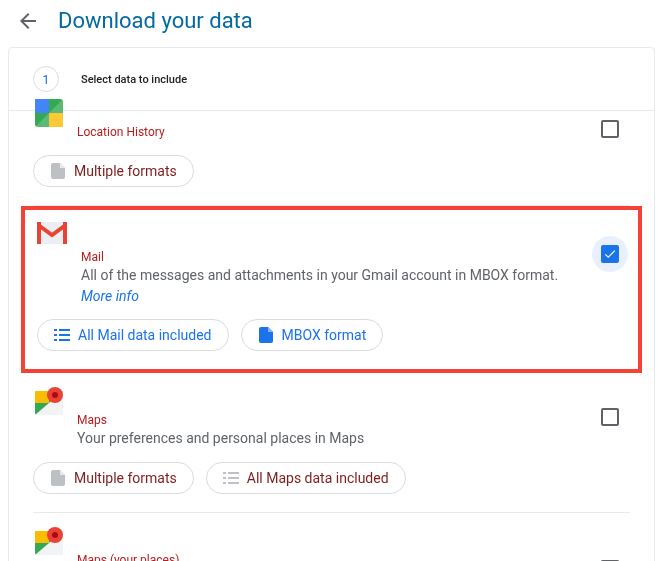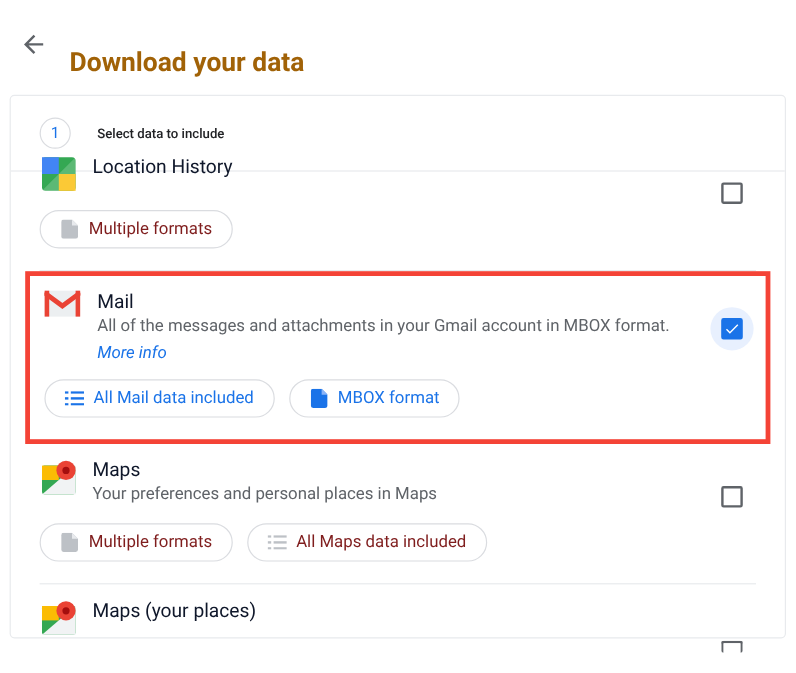--- a/index.html
+++ b/index.html
@@ -20,23 +20,22 @@
       width: 24px;
       height: 24px;
       display: flex;
       align-items: center;
       justify-content: center;
       margin-right: 18px;
       cursor: pointer;
     }
     .page-title {
       font-size: 22px;
-      font-weight: 700;
-      color: #a16207;
-      margin-top: 32px;
+      font-weight: 400;
+      color: #0369a1;
     }
     .card {
       margin: 0 8px;
       border: 1px solid #e8eaed;
       border-radius: 4px;
       background: #fff;
     }
     .step-header {
       display: flex;
       align-items: center;
@@ -77,23 +76,24 @@
       width: 32px;
       height: 32px;
       flex-shrink: 0;
       margin-right: 12px;
     }
     .service-text {
       flex: 1;
       padding-right: 48px;
     }
     .service-name {
-      font-size: 16px;
-      color: #0f172a;
+      font-size: 12px;
+      color: #b91c1c;
       margin-bottom: 2px;
+      margin-top: 28px;
     }
     .service-desc {
       font-size: 14px;
       color: #5f6368;
       line-height: 1.4;
     }
     .more-info {
       font-size: 14px;
       color: #1a73e8;
       cursor: pointer;

